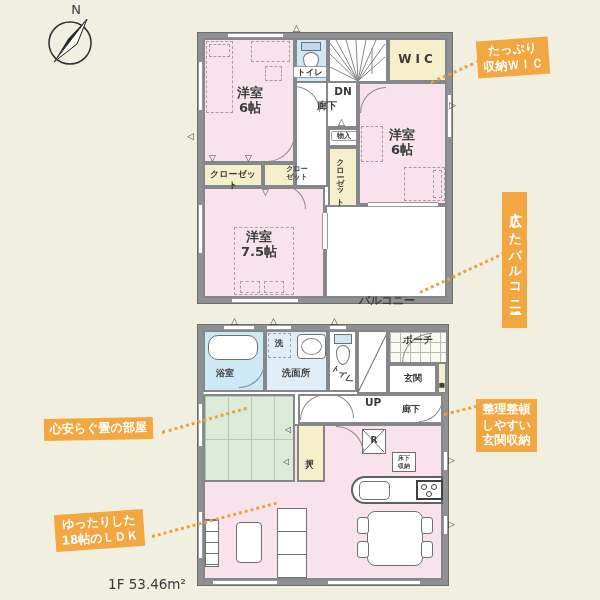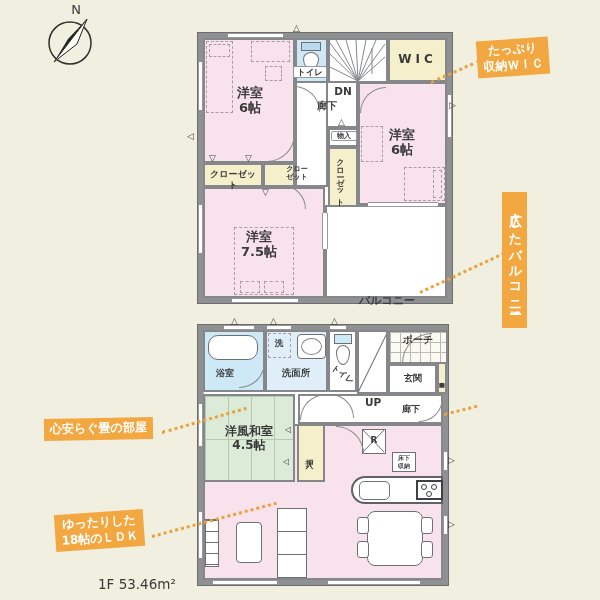--- a/index.html
+++ b/index.html
@@ -207,31 +207,32 @@
 
   <div class="lbl" style="left:210px;top:368px;width:30px;font-size:9px;">浴室</div>
   <div class="lbl" style="left:270px;top:338px;width:18px;font-size:8.5px;">洗</div>
   <div class="lbl" style="left:277px;top:367px;width:38px;font-size:9.5px;">洗面所</div>
   <div class="lbl" style="left:329px;top:369px;width:28px;font-size:8.5px;transform:rotate(36deg);">トイレ</div>
   <div class="lbl" style="left:360px;top:396px;width:26px;font-size:10.5px;">UP</div>
   <div class="lbl" style="left:400px;top:334px;width:36px;font-size:10px;">ポーチ</div>
   <div class="lbl" style="left:399px;top:373px;width:28px;font-size:9px;">玄関</div>
   <div class="lbl vert" style="left:438px;top:364px;height:28px;font-size:5px;letter-spacing:0;">玄関収納</div>
   <div class="lbl" style="left:396px;top:404px;width:30px;font-size:9px;">廊下</div>
-  <div class="lbl" style="left:217px;top:424px;width:64px;font-size:12px;">洋風和室
-4.5帖</div>
   <div class="lbl vert" style="left:304px;top:440px;height:28px;font-size:8px;">押入</div>
-  <div class="lbl" style="left:98px;top:577px;width:98px;font-size:13.5px;font-weight:normal;text-align:left;">1F 53.46m²</div>
+  <div class="lbl" style="left:98px;top:577px;width:98px;font-size:13.5px;font-weight:normal;text-align:center;">1F 53.46m²</div>
 
   <div class="dot" style="left:431px;top:81px;width:53px;transform:rotate(-24deg);"></div>
   <div class="dot" style="left:420px;top:291px;width:93px;transform:rotate(-25deg);"></div>
   <div class="dot" style="left:162px;top:431px;width:88px;transform:rotate(-16deg);"></div>
   <div class="dot" style="left:152px;top:535px;width:129px;transform:rotate(-15deg);"></div>
   <div class="dot" style="left:444px;top:413px;width:34px;transform:rotate(-14deg);"></div>
 
   <div class="co" style="left:477px;top:39px;font-size:12px;transform:rotate(-4deg);">たっぷり
 収納ＷＩＣ</div>
   <div class="co vert" style="left:502px;top:192px;height:136px;font-size:13px;padding:6px 4px;letter-spacing:2px;">広々したバルコニー!</div>
   <div class="co" style="left:44px;top:418px;font-size:12px;transform:rotate(-1deg);">心安らぐ畳の部屋</div>
   <div class="co" style="left:55px;top:512px;font-size:12px;transform:rotate(-4deg);">ゆったりした
 18帖のＬＤＫ</div>
+  <div class="co" style="left:476px;top:399px;font-size:12px;">整理整頓
+しやすい
+玄関収納</div>
 
 </div>
 
 </body></html>

